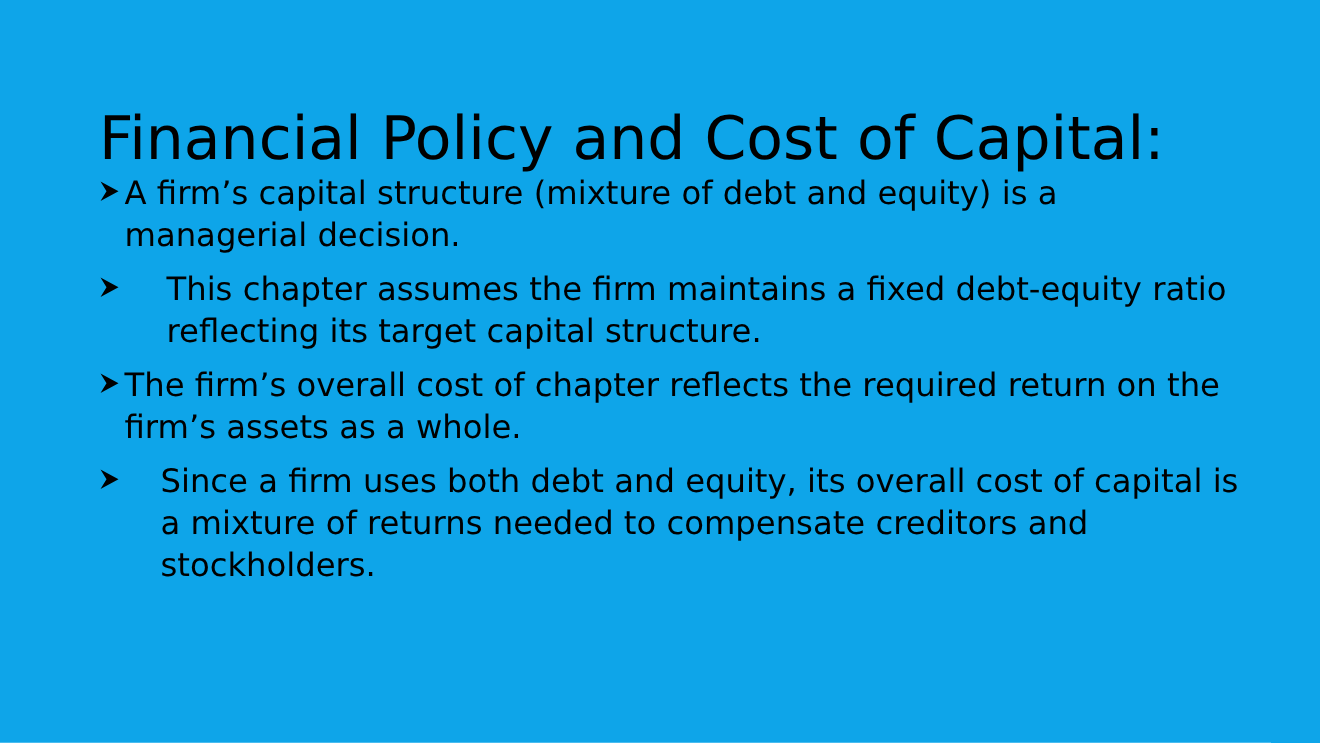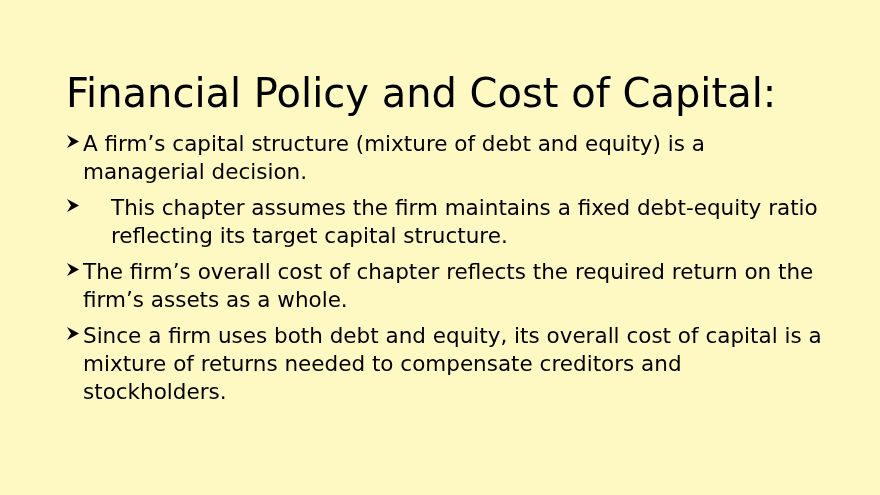--- a/index.html
+++ b/index.html
@@ -12,41 +12,41 @@
     background: #ffffff;
     font-family: "DejaVu Sans", sans-serif;
     color: #000000;
     overflow: hidden;
   }
 
   .slide {
     position: relative;
     width: 880px;
     height: 495px;
-    background: #fef9c3;
+    background: #0ea5e9;
     box-sizing: border-box;
   }
 
   .slide-title {
     position: absolute;
     left: 66px;
     top: 42px;
     width: 760px;
     font-size: 40px;
     line-height: 48px;
     font-weight: 400;
     color: #000000;
     letter-spacing: 0px;
     white-space: nowrap;
   }
 
   .bullet-list {
     position: absolute;
     left: 66px;
-    top: 130px;
+    top: 116px;
     width: 760px;
     margin: 0;
     padding: 0;
     list-style: none;
   }
 
   .bullet-item {
     position: relative;
     display: flex;
     align-items: flex-start;
@@ -70,21 +70,21 @@
     flex: 1 1 auto;
     font-size: 21.5px;
     line-height: 28px;
     color: #000000;
     text-indent: 0;
   }
 
   .bullet-item-1 .bullet-text { width: 714px; }
   .bullet-item-2 .bullet-text { width: 722px; margin-left: 28px; }
   .bullet-item-3 .bullet-text { width: 706px; }
-  .bullet-item-4 .bullet-text { width: 736px; }
+  .bullet-item-4 .bullet-text { width: 736px; margin-left: 24px; }
 </style>
 </head>
 <body>
 
 <div class="slide">
 
   <h1 class="slide-title">Financial Policy and Cost of Capital:</h1>
 
   <ul class="bullet-list">
 

